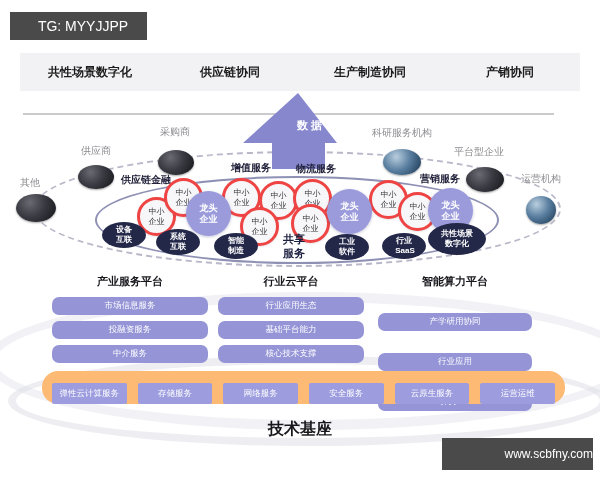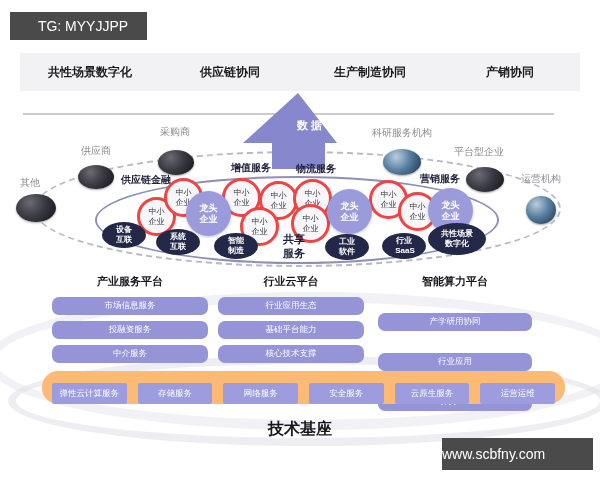--- a/index.html
+++ b/index.html
@@ -57,21 +57,21 @@
 <body>
 
 <div id="stage">
 
   <div class="decor" style="left:-14px;top:292px;width:628px;height:118px;border:10px solid rgba(228,228,238,0.5);"></div>
   <div class="decor" style="left:8px;top:356px;width:584px;height:74px;border:8px solid rgba(223,223,232,0.55);"></div>
 
   <div class="wm" style="left:10px;top:12px;width:128px;height:28px;padding-left:9px;font-size:14px;">
     <span>TG: MYYJJPP</span>
   </div>
-  <div class="wm" style="left:442px;top:438px;width:151px;height:32px;justify-content:flex-start;font-size:14px;">
+  <div class="wm" style="left:442px;top:438px;width:151px;height:32px;justify-content:flex-end;font-size:12px;">
     <span>www.scbfny.com</span>
   </div>
 
   <div class="collab-bar">
     <div class="collab-item">共性场景数字化</div>
     <div class="collab-item">供应链协同</div>
     <div class="collab-item">生产制造协同</div>
     <div class="collab-item">产销协同</div>
   </div>
 

